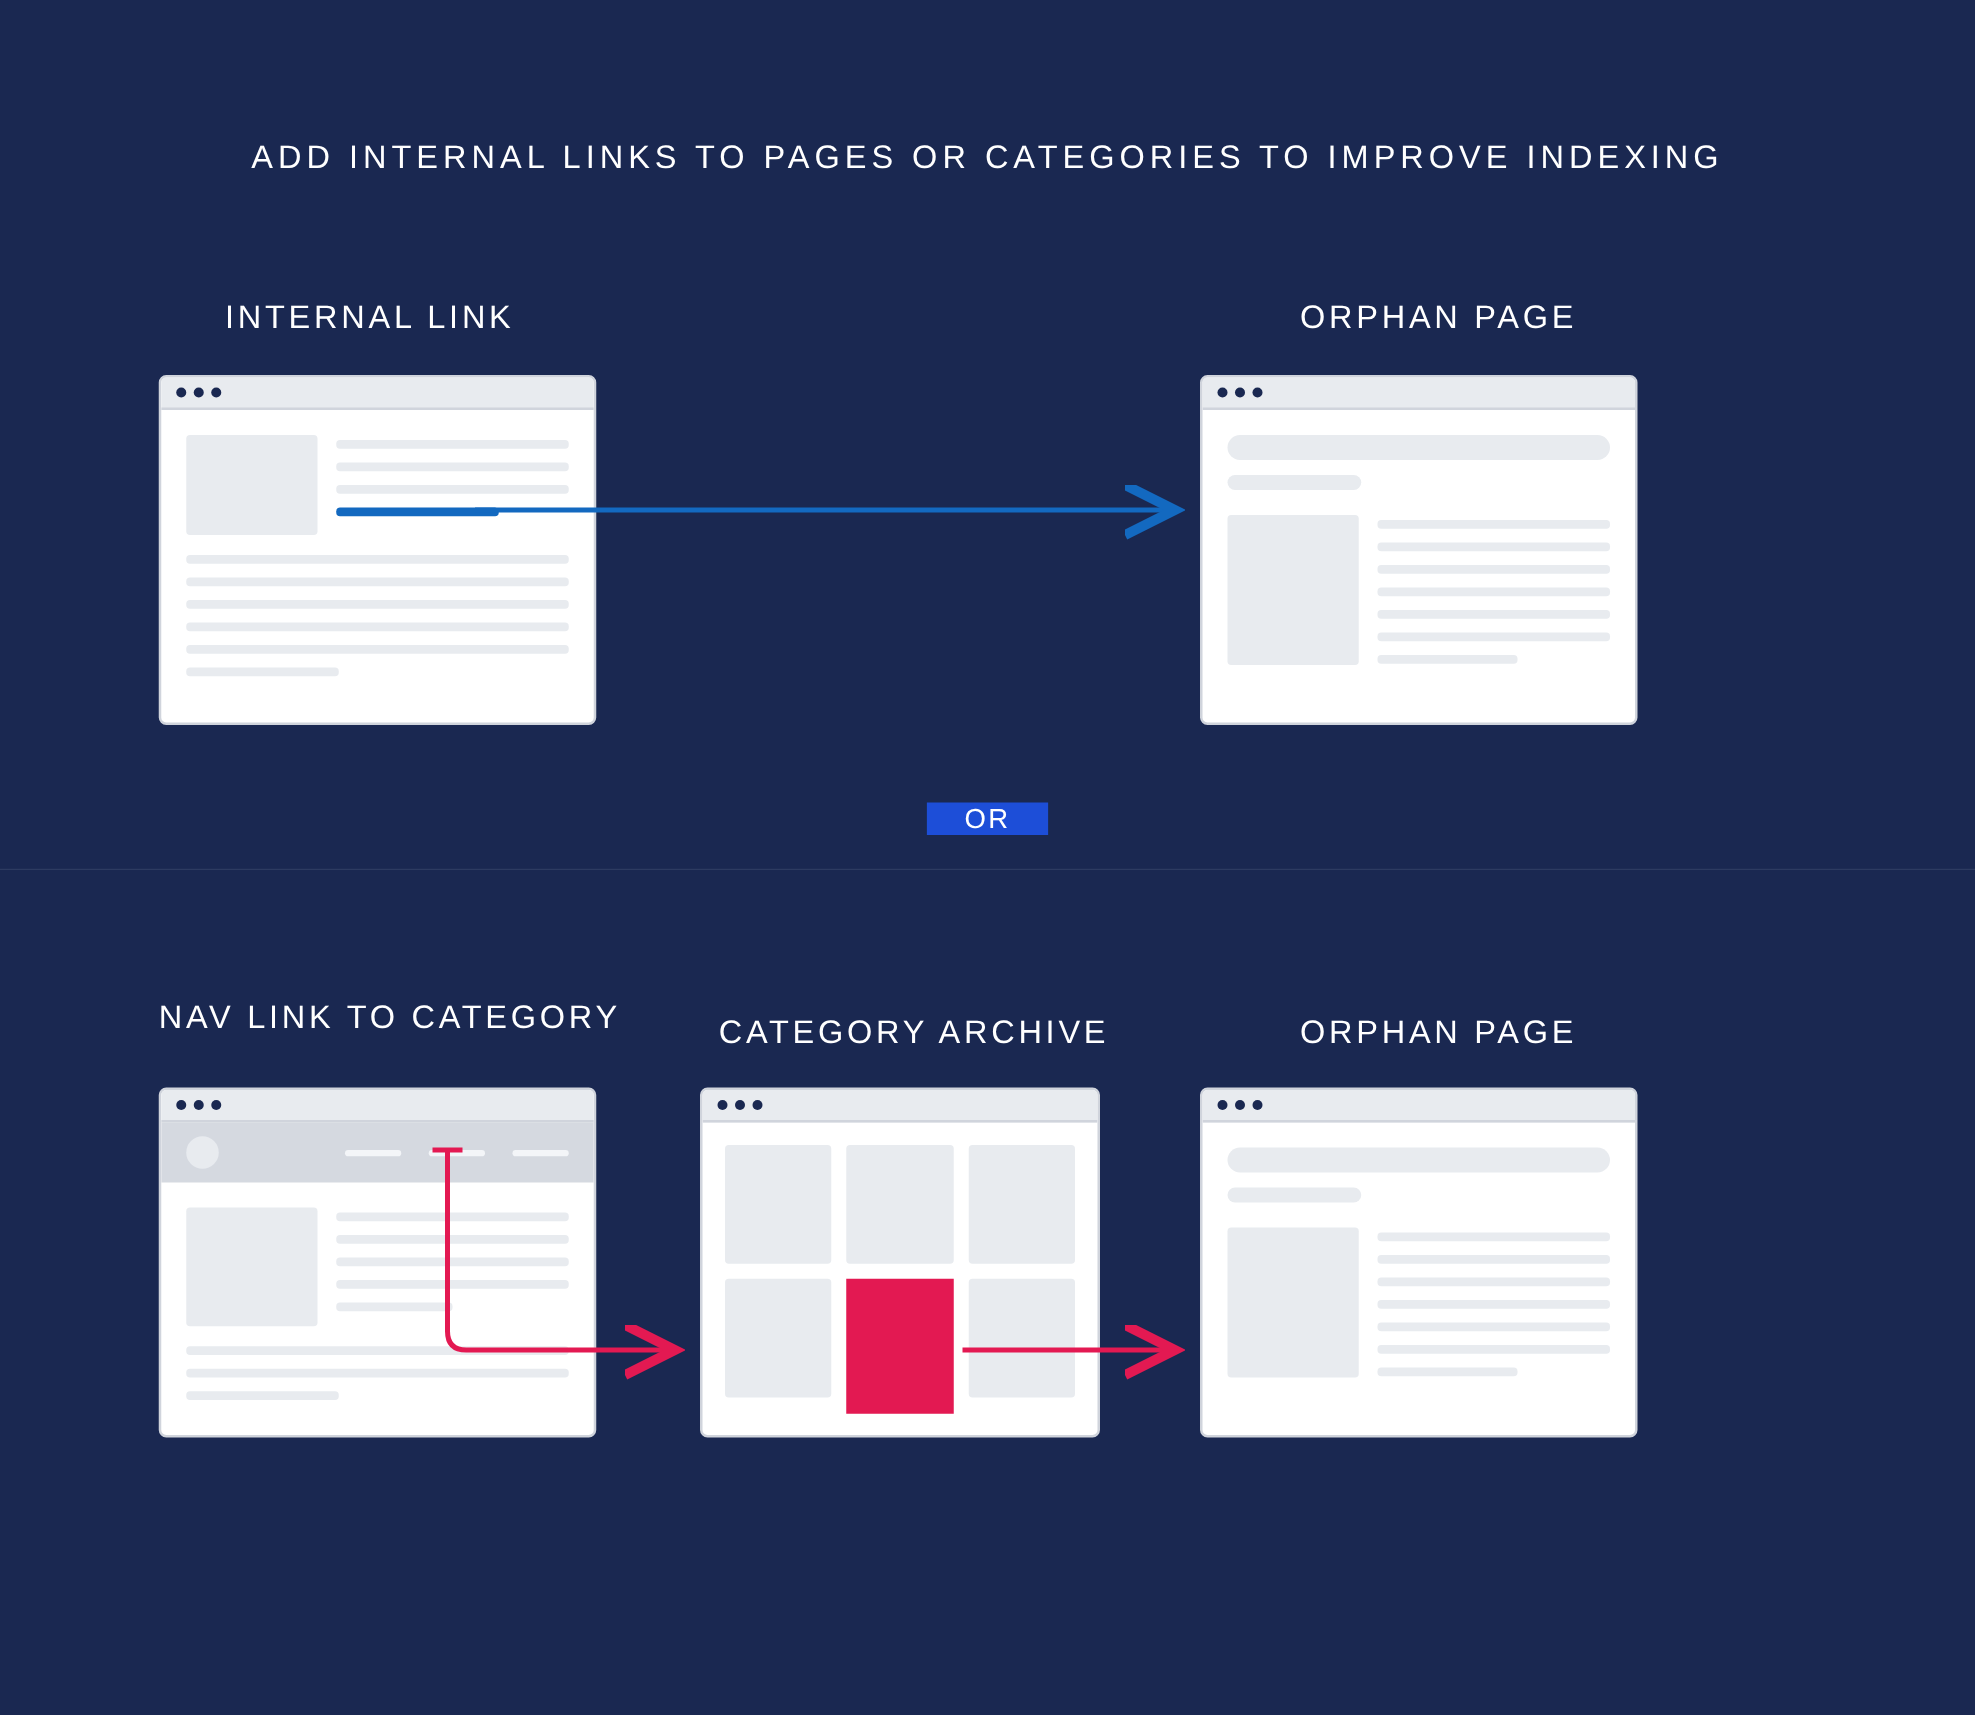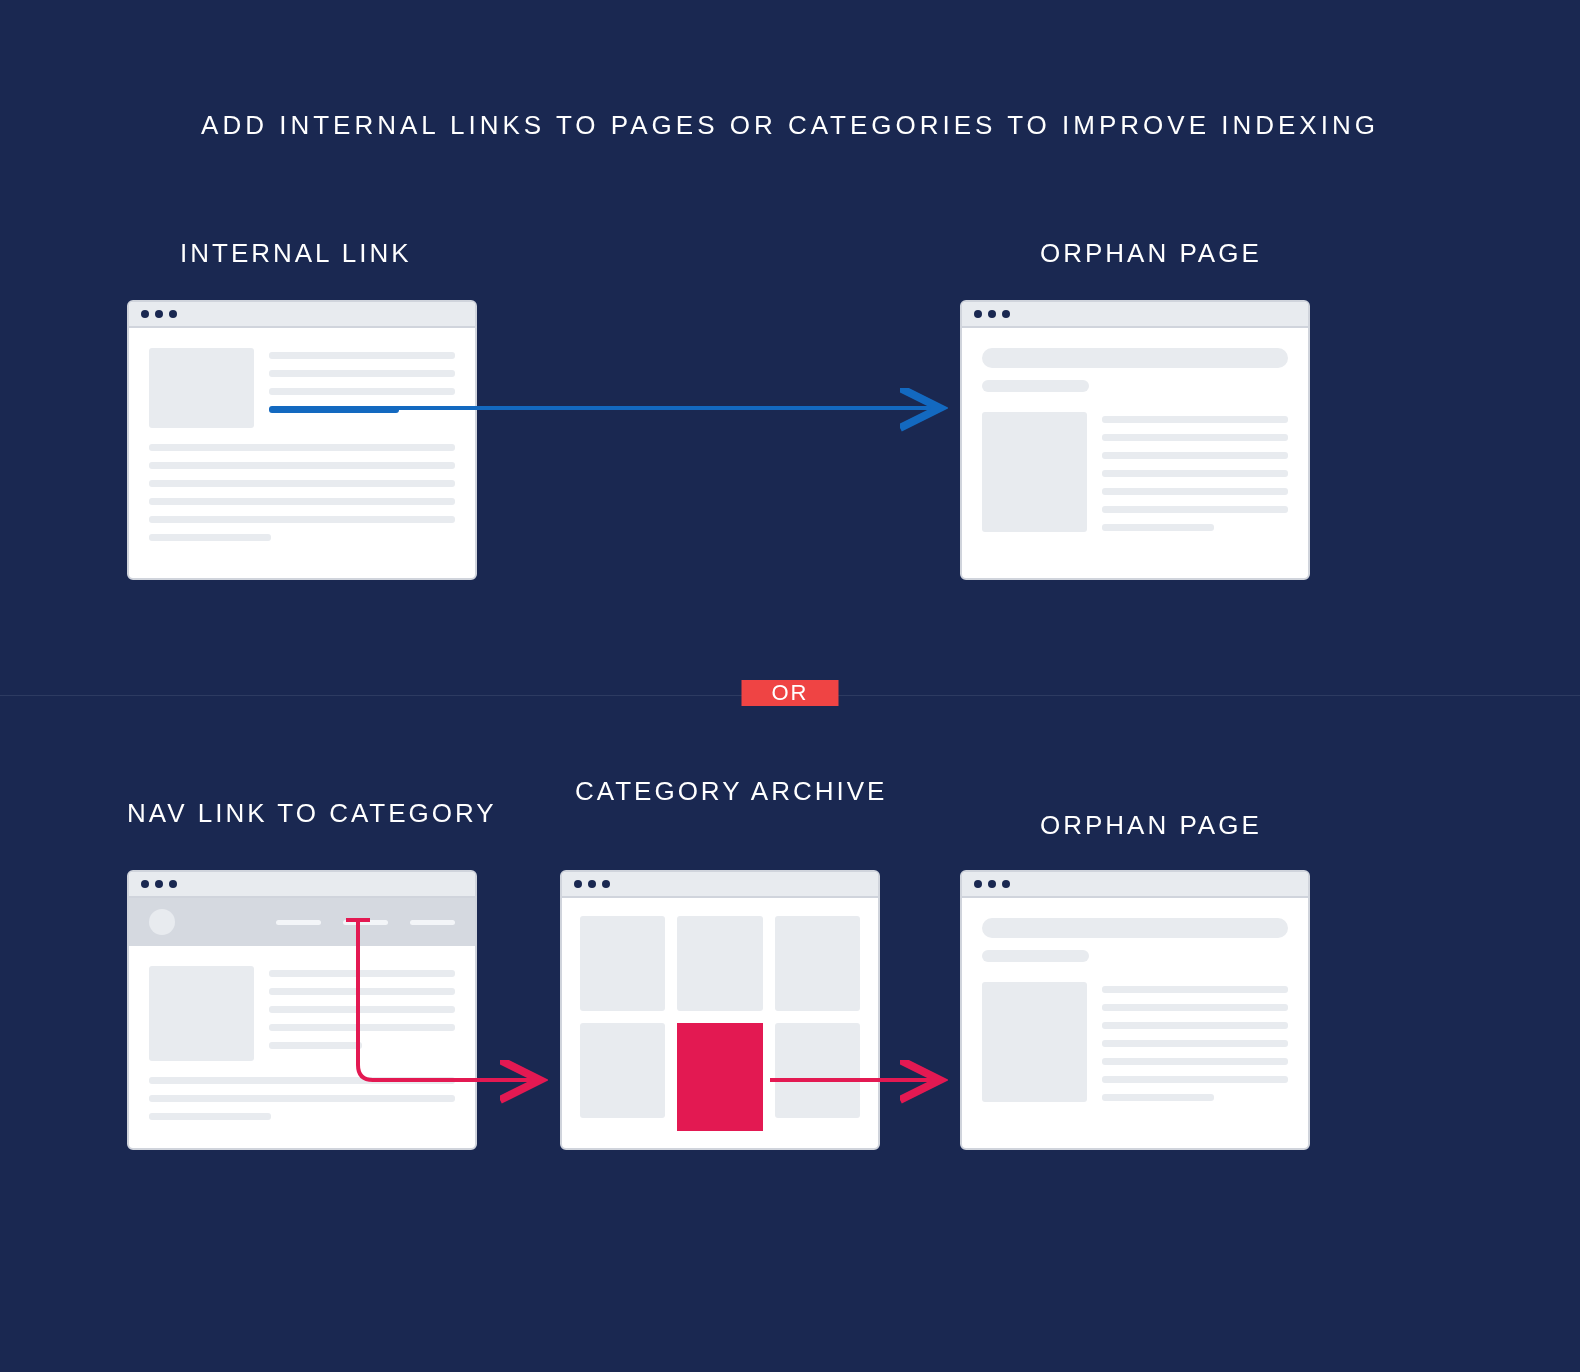--- a/index.html
+++ b/index.html
@@ -34,24 +34,24 @@
 .divider-line {
   position: absolute;
   top: 695px;
   left: 0;
   right: 0;
   height: 1px;
   background: #2d3b61;
 }
 .or-badge {
   position: absolute;
-  top: 680px;
+  top: 642px;
   left: 50%;
   transform: translateX(-50%);
-  background: #ef4444;
+  background: #1d4ed8;
   padding: 0 30px;
   color: #ffffff;
   font-size: 22px;
   letter-spacing: 2px;
 }
 .browser {
   position: absolute;
   background: #ffffff;
   border: 2px solid #d0d4dc;
   border-radius: 6px;
@@ -157,21 +157,21 @@
         <div class="line" style="width:60%;"></div>
       </div>
     </div>
   </div>
 </div>
 
 <div class="divider-line"></div>
 <div class="or-badge">OR</div>
 
 <div class="label" style="top:798px; left:127px;">NAV LINK TO CATEGORY</div>
-<div class="label" style="top:776px; left:575px;">CATEGORY ARCHIVE</div>
+<div class="label" style="top:810px; left:575px;">CATEGORY ARCHIVE</div>
 <div class="label" style="top:810px; left:1040px;">ORPHAN PAGE</div>
 
 <div class="browser" style="top:870px; left:127px; width:350px; height:280px;">
   <div class="titlebar">
     <div class="dot"></div>
     <div class="dot"></div>
     <div class="dot"></div>
   </div>
   <div class="content" style="padding:0;">
     <div style="background:#d5d9e0; height:48px; display:flex; align-items:center; padding:0 20px; gap:30px;">

